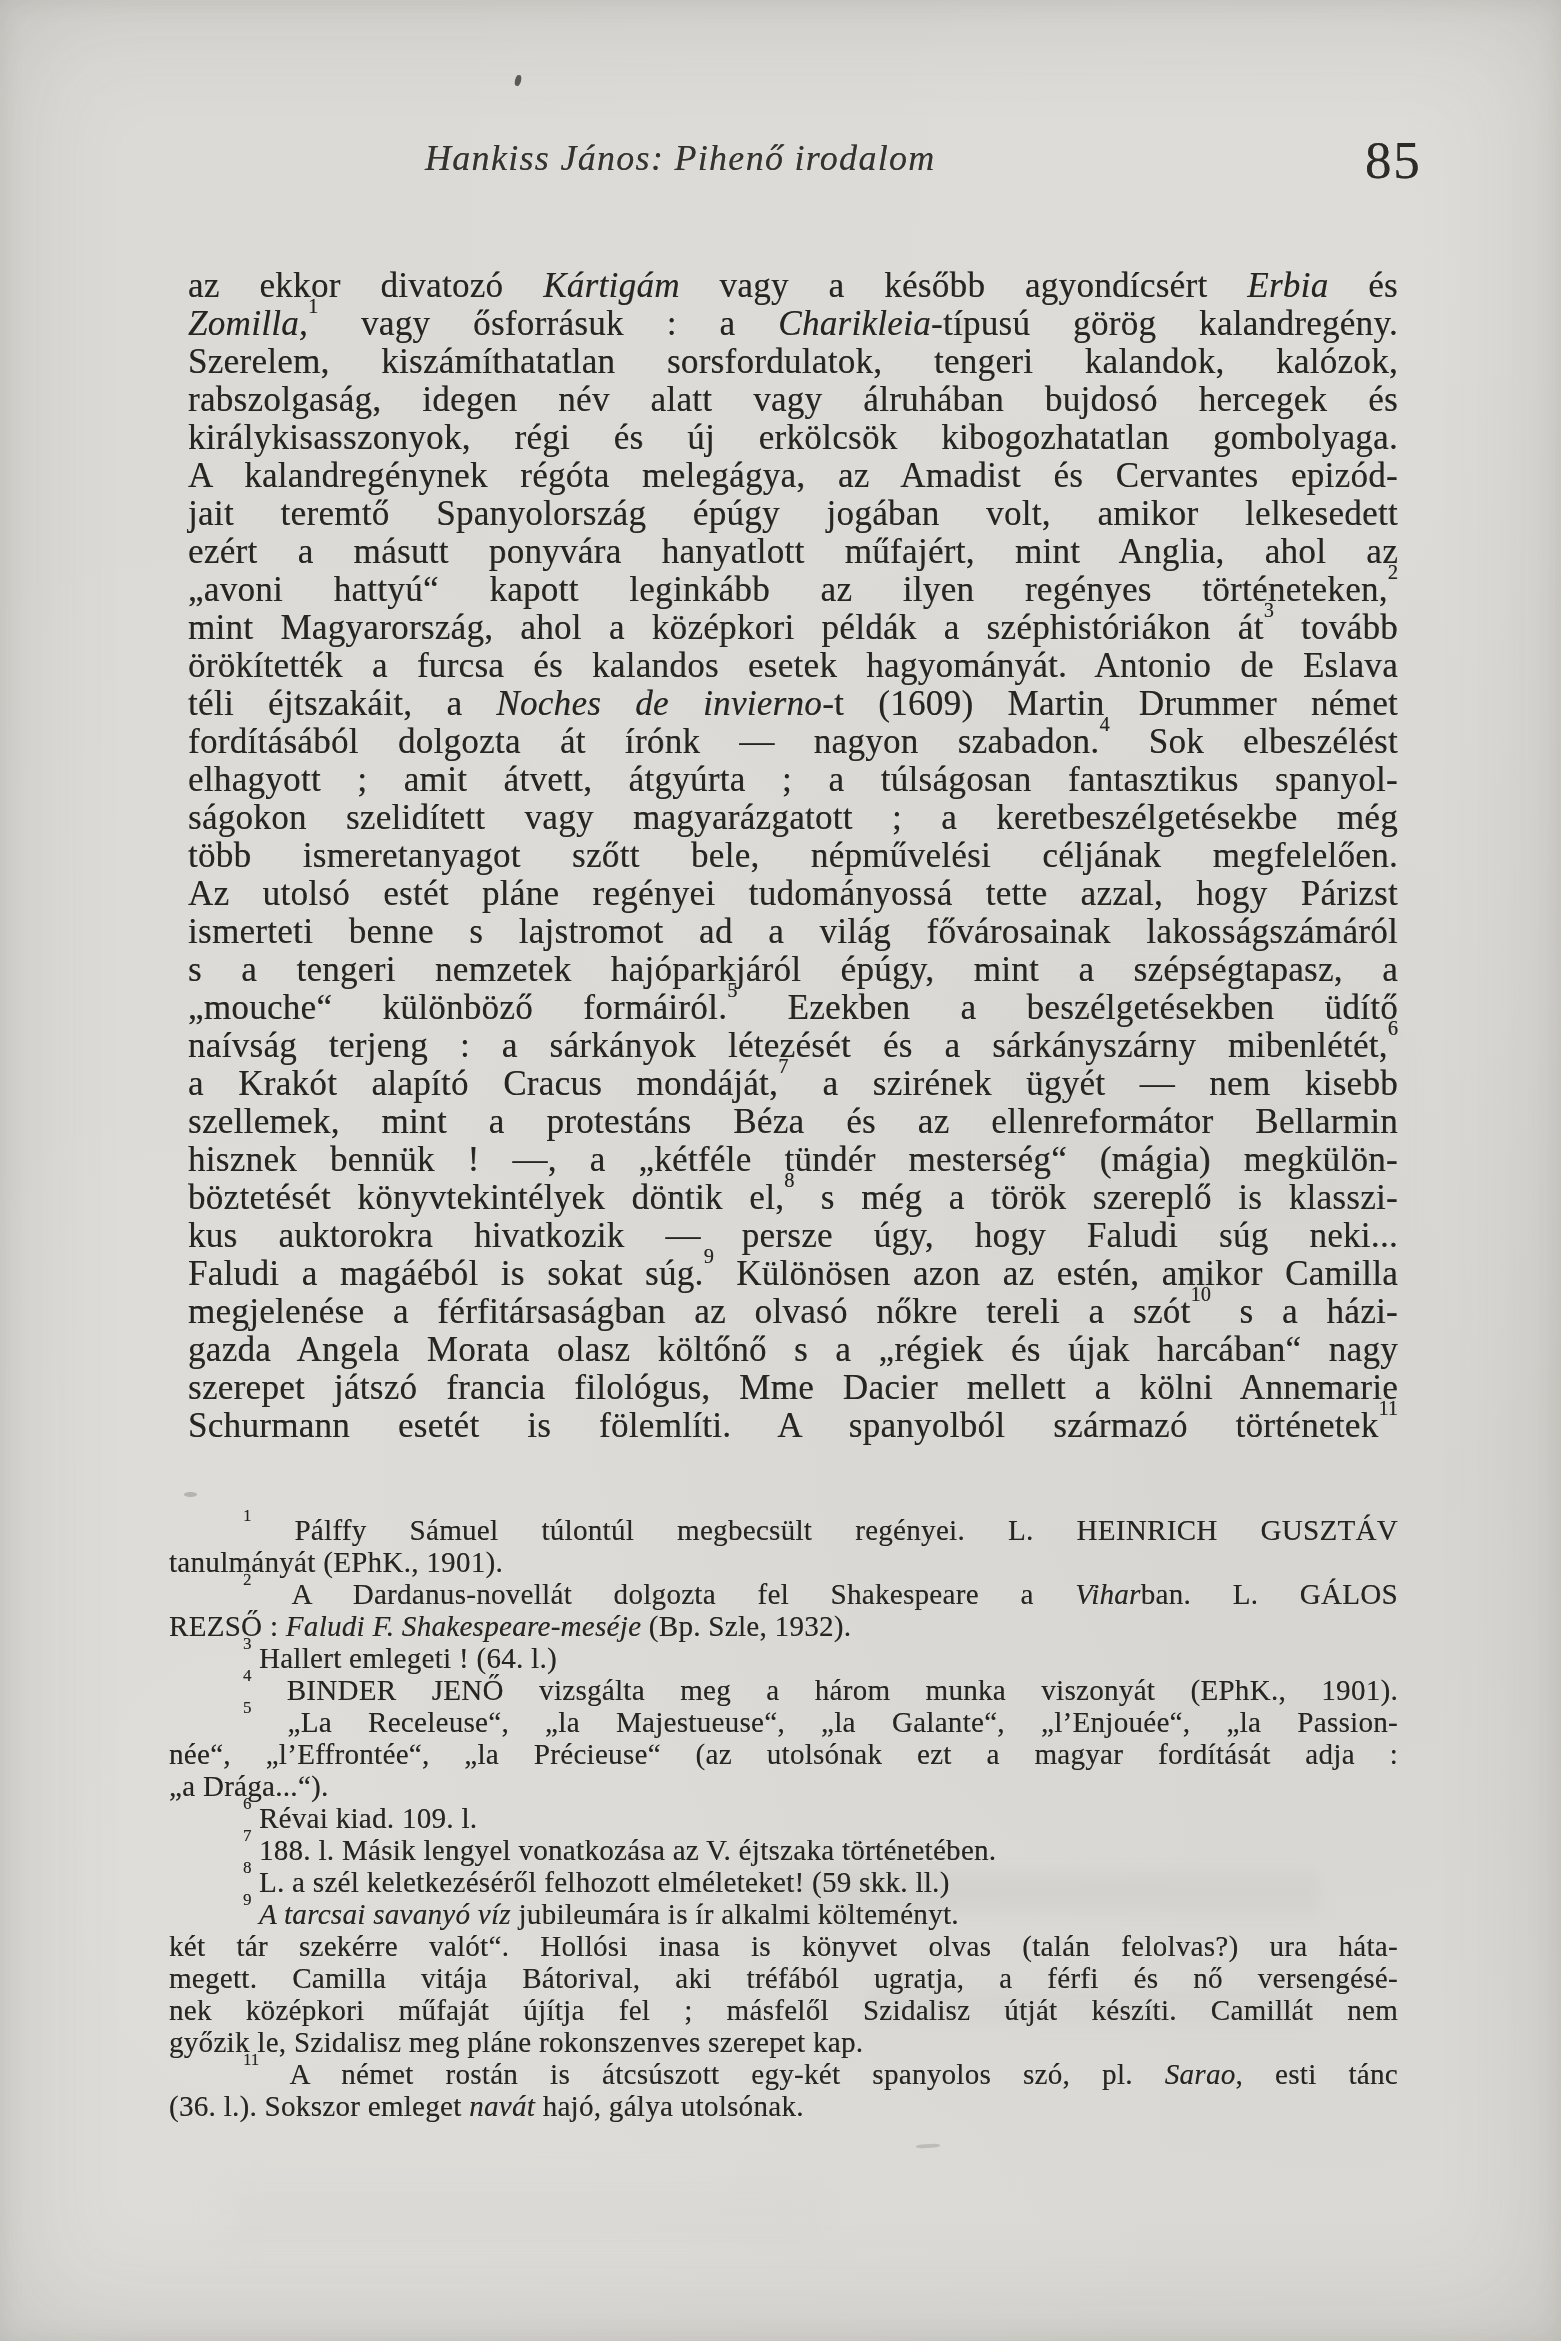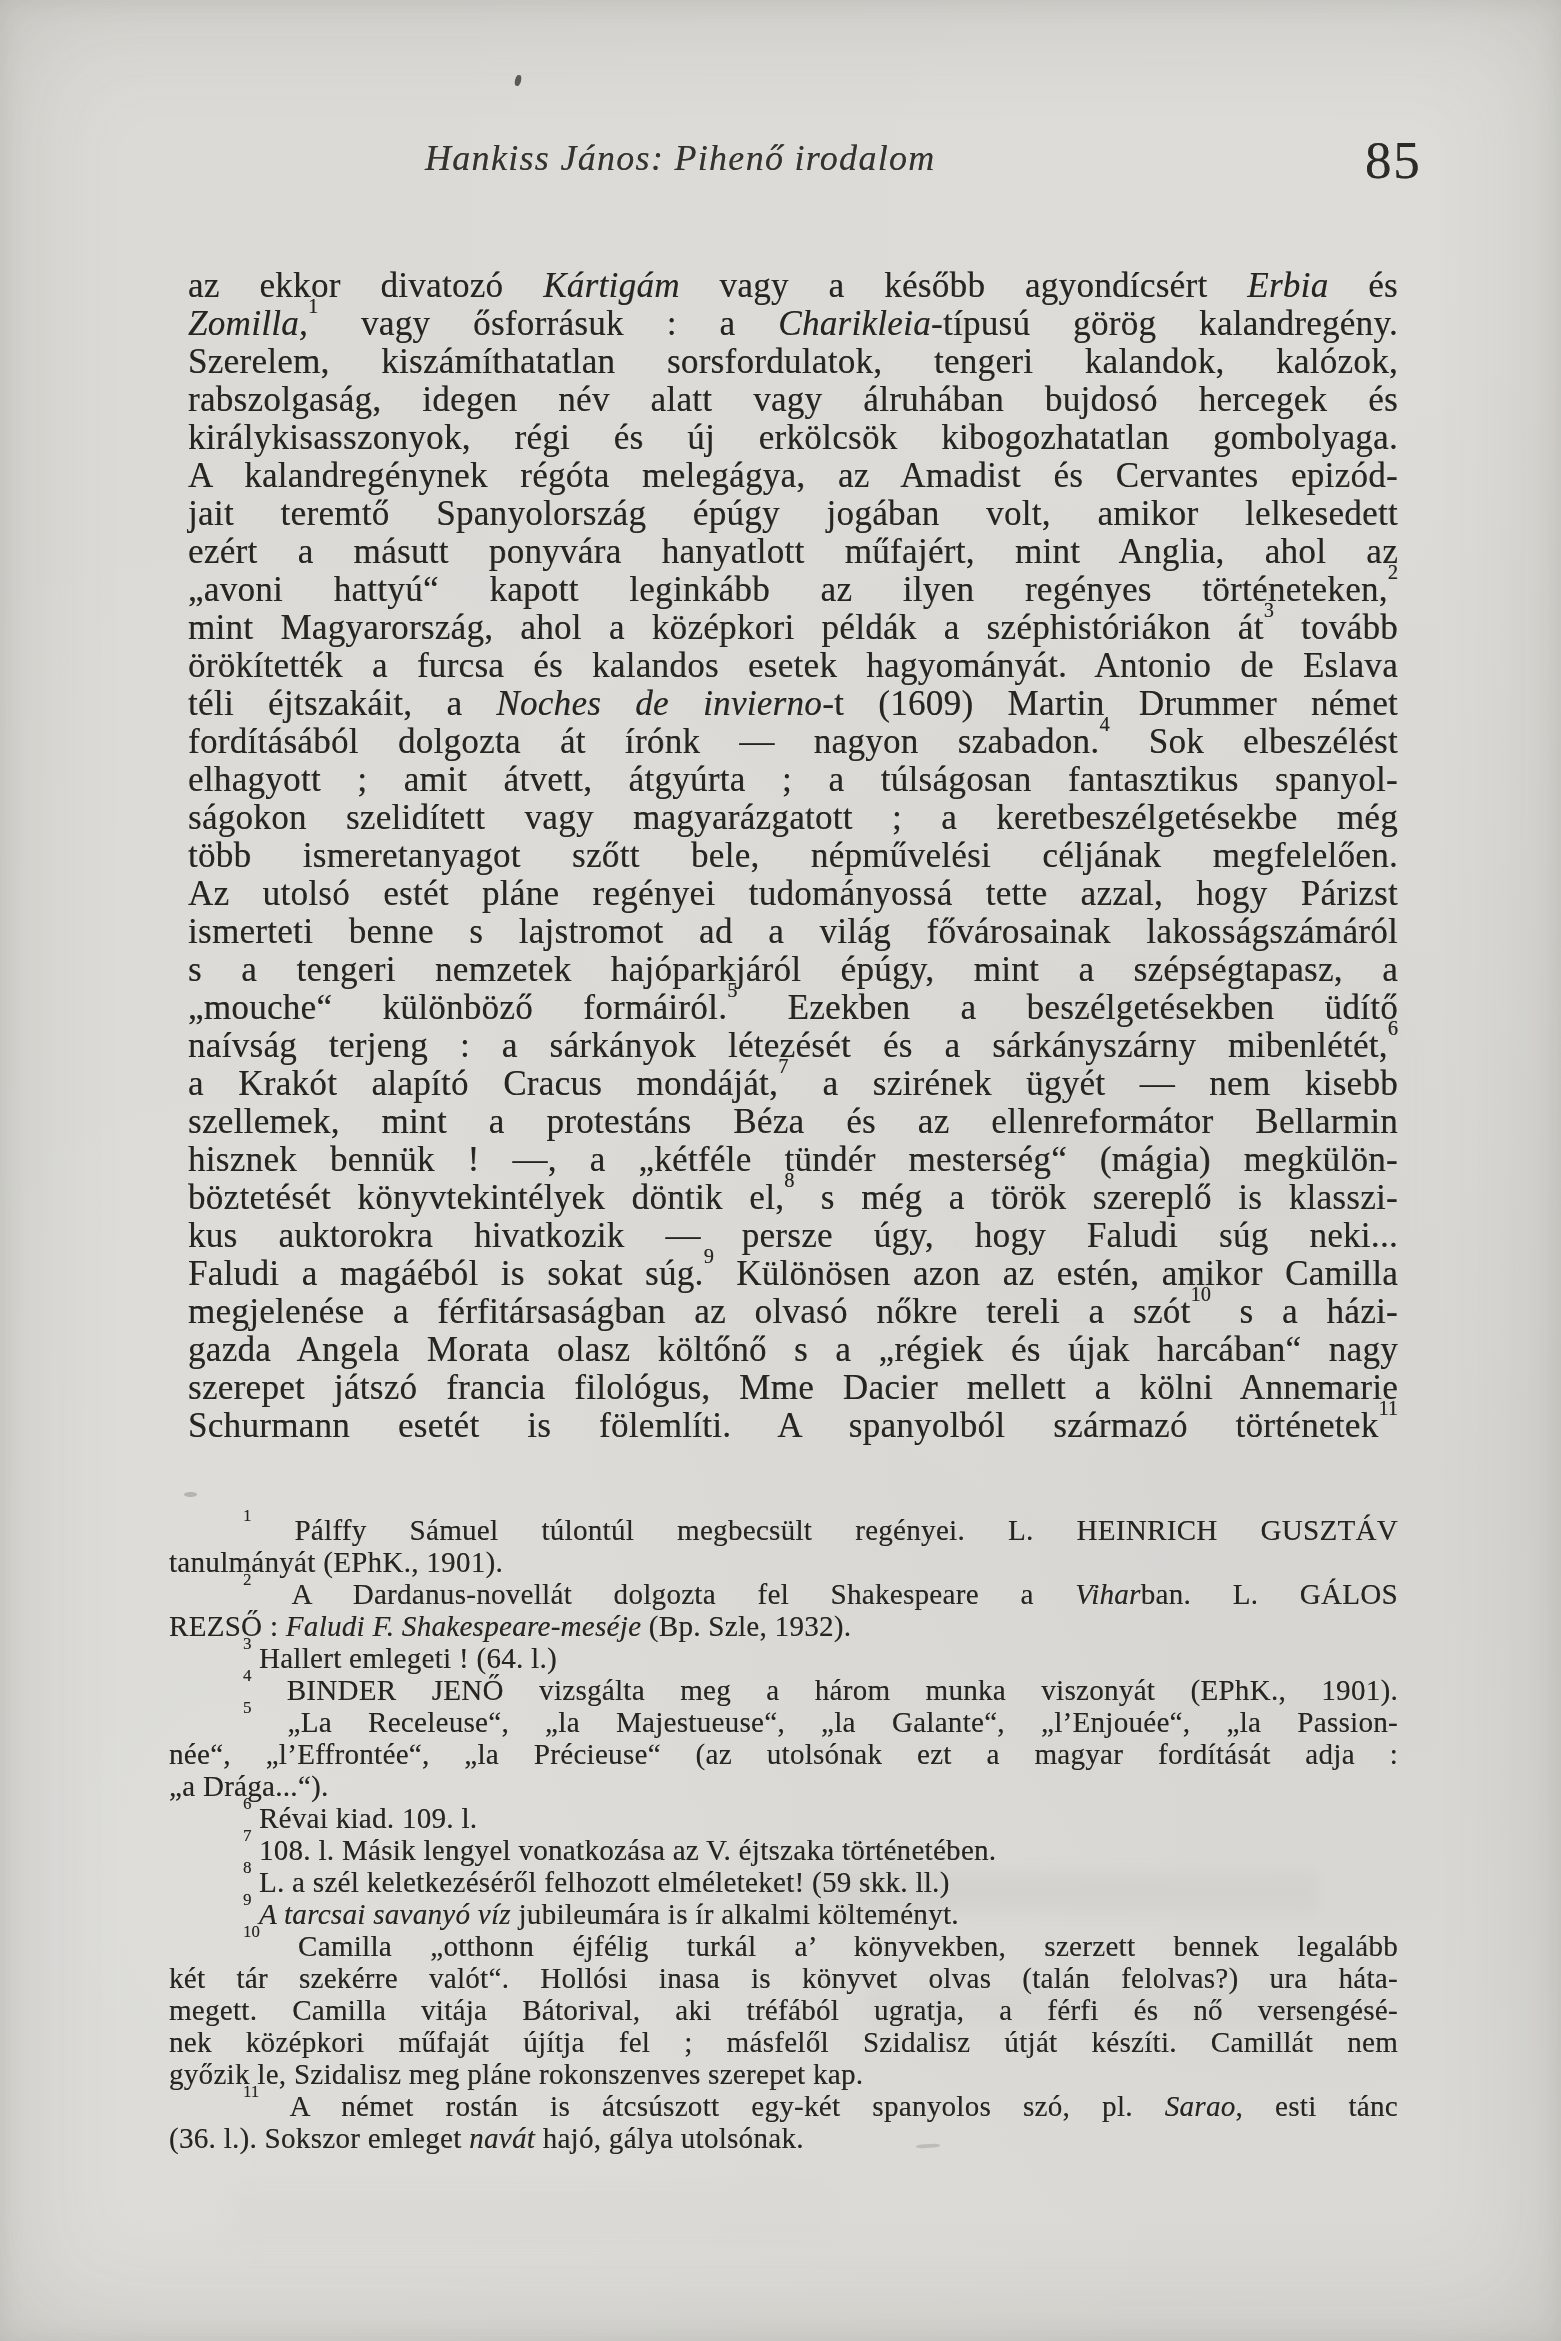--- a/index.html
+++ b/index.html
@@ -112,24 +112,23 @@
       <div class="fline fill ind"><sup>1</sup><span> Pálffy Sámuel túlontúl megbecsült regényei. L. HEINRICH GUSZTÁV</span></div>
       <div class="fline"><span>tanulmányát (EPhK., 1901).</span></div>
       <div class="fline fill ind"><sup>2</sup><span> A Dardanus-novellát dolgozta fel Shakespeare a </span><span class="it">Vihar</span><span>ban. L. GÁLOS</span></div>
       <div class="fline"><span>REZSŐ : </span><span class="it">Faludi F. Shakespeare-meséje</span><span> (Bp. Szle, 1932).</span></div>
       <div class="fline ind"><sup>3</sup><span> Hallert emlegeti ! (64. l.)</span></div>
       <div class="fline fill ind"><sup>4</sup><span> BINDER JENŐ vizsgálta meg a három munka viszonyát (EPhK., 1901).</span></div>
       <div class="fline fill ind"><sup>5</sup><span> „La Receleuse“, „la Majestueuse“, „la Galante“, „l’Enjouée“, „la Passion-</span></div>
       <div class="fline fill"><span>née“, „l’Effrontée“, „la Précieuse“ (az utolsónak ezt a magyar fordítását adja :</span></div>
       <div class="fline"><span>„a Drága...“).</span></div>
       <div class="fline ind"><sup>6</sup><span> Révai kiad. 109. l.</span></div>
-      <div class="fline ind"><sup>7</sup><span> 108. l. Másik lengyel vonatkozása az V. éjtszaka történetében.</span></div>
+      <div class="fline ind"><sup>7</sup><span> 188. l. Másik lengyel vonatkozása az V. éjtszaka történetében.</span></div>
       <div class="fline ind"><sup>8</sup><span> L. a szél keletkezéséről felhozott elméleteket! (59 skk. ll.)</span></div>
       <div class="fline ind"><sup>9</sup><span> </span><span class="it">A tarcsai savanyó víz</span><span> jubileumára is ír alkalmi költeményt.</span></div>
-      <div class="fline fill ind"><sup>10</sup><span> Camilla „otthonn éjfélig turkál a’ könyvekben, szerzett bennek legalább</span></div>
       <div class="fline fill"><span>két tár szekérre valót“. Hollósi inasa is könyvet olvas (talán felolvas?) ura háta-</span></div>
       <div class="fline fill"><span>megett. Camilla vitája Bátorival, aki tréfából ugratja, a férfi és nő versengésé-</span></div>
       <div class="fline fill"><span>nek középkori műfaját újítja fel ; másfelől Szidalisz útját készíti. Camillát nem</span></div>
       <div class="fline"><span>győzik le, Szidalisz meg pláne rokonszenves szerepet kap.</span></div>
       <div class="fline fill ind"><sup>11</sup><span> A német rostán is átcsúszott egy-két spanyolos szó, pl. </span><span class="it">Sarao</span><span>, esti tánc</span></div>
       <div class="fline"><span>(36. l.). Sokszor emleget </span><span class="it">navát</span><span> hajó, gálya utolsónak.</span></div>
     </div>
 
   <div class="artifact speck-top"></div>
   <div class="artifact speck-mid"></div>

